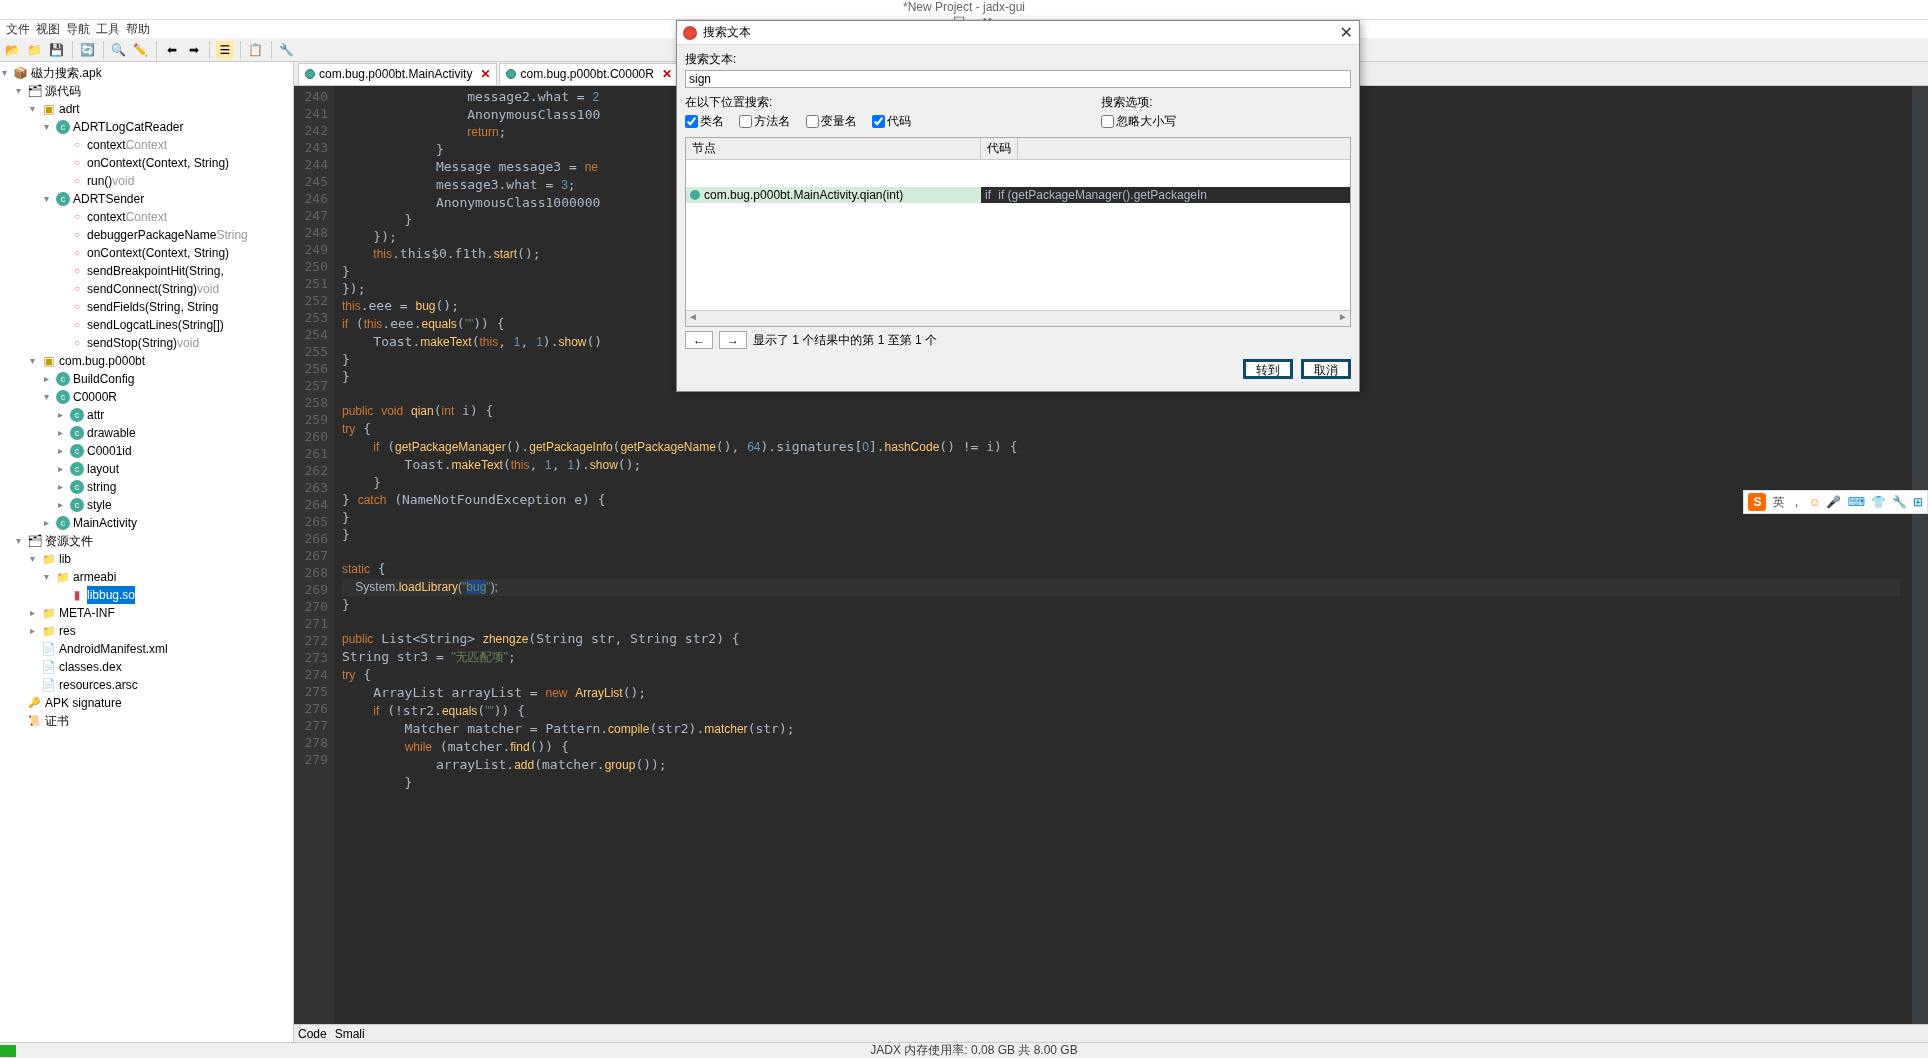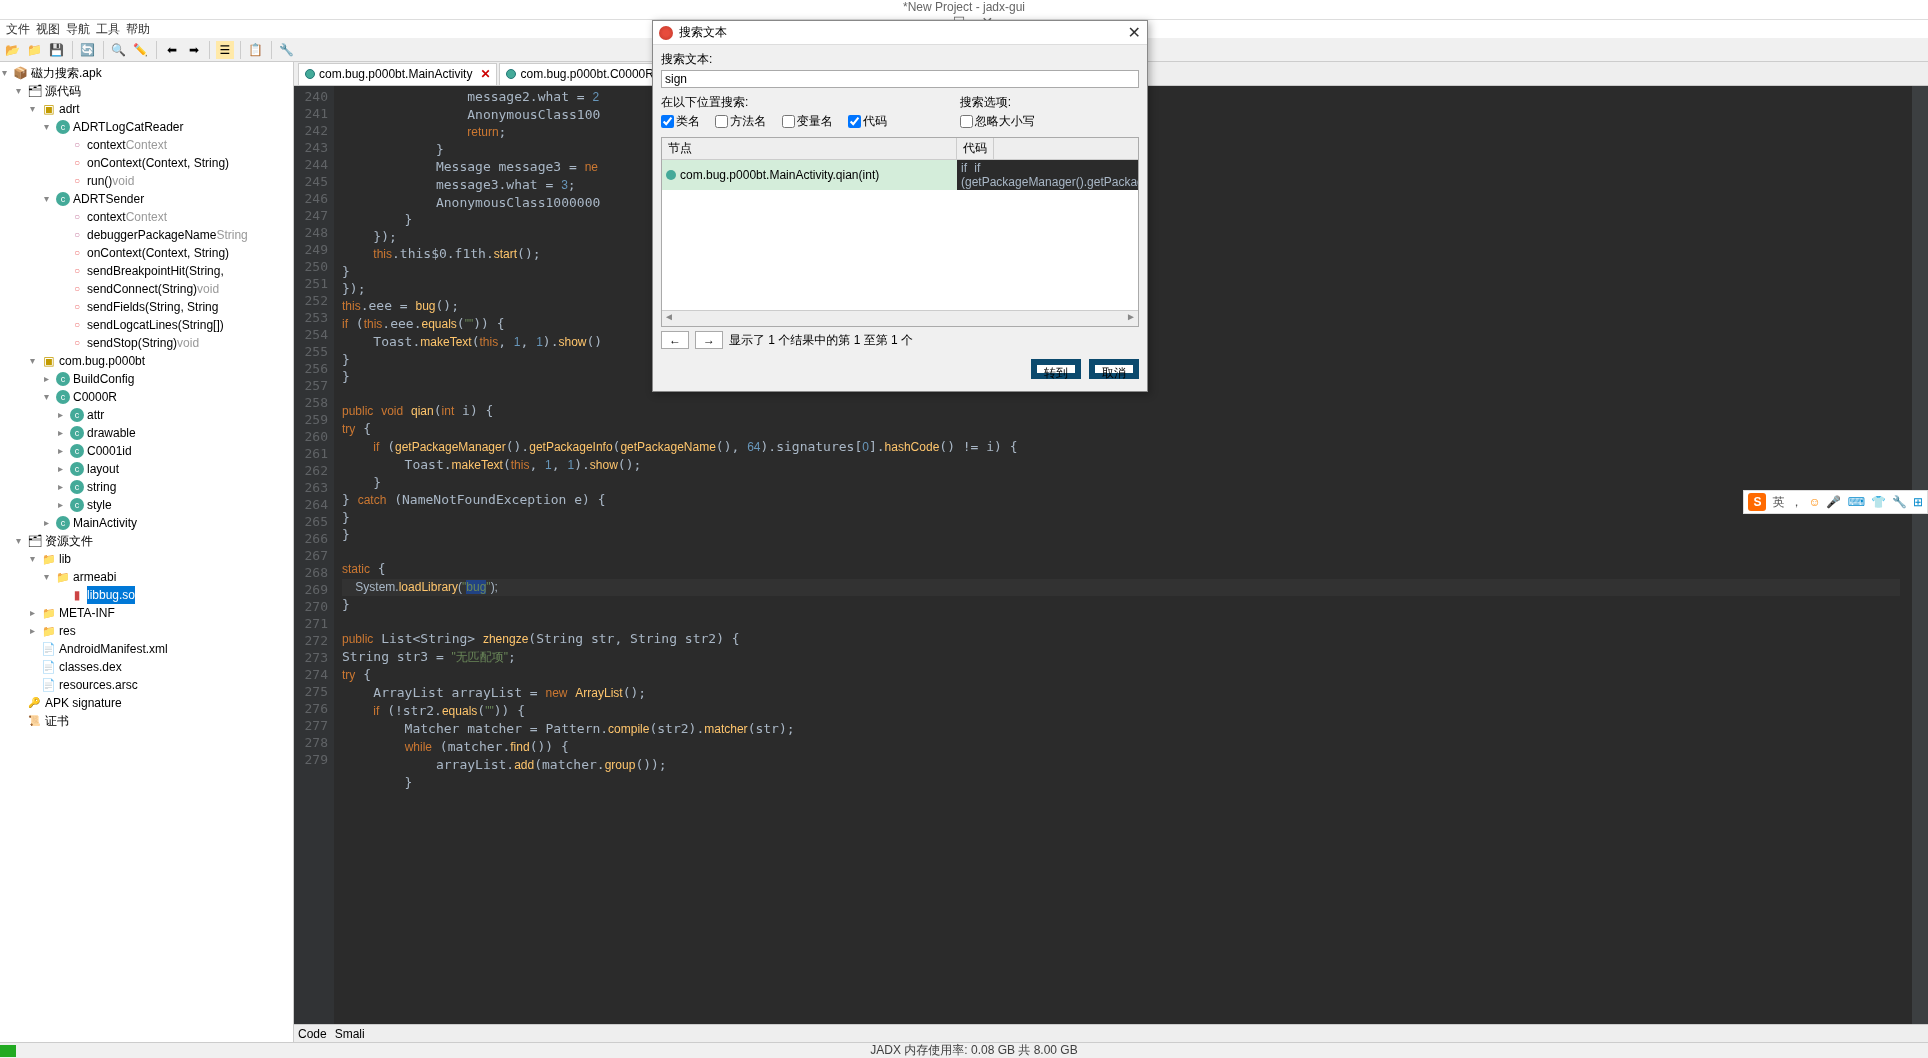--- a/index.html
+++ b/index.html
@@ -42,46 +42,46 @@
 .code .kw { color: #cc7832; }
 .code .str { color: #6a8759; }
 .code .num { color: #6897bb; }
 .code .fn { color: #ffc66d; }
 .code .hl-line { background: #323232; display:inline-block; width:100%;}
 .code .sel { background: #214283; }
 .bottom-tabs { height: 18px; background: #eee; border-top: 1px solid #ccc; padding-left: 4px; font-size:11px; display:flex; align-items:center; gap:8px;}
 .statusbar { height: 16px; background: #f0f0f0; border-top: 1px solid #ccc; display: flex; align-items: center; font-size:11px;}
 .statusbar .green { width: 16px; height: 12px; background: #2a2; margin-right:4px;}
 .statusbar .mem { margin: 6px auto; color: #404040;}
-.dialog { position: absolute; top: 20px; left: 652px; width: 496px; background: #f0f0f0; border: 1px solid #888; box-shadow: 2px 2px 8px rgba(0,0,0,0.3); z-index: 100;}
+.dialog { position: absolute; top: 20px; left: 676px; width: 684px; background: #f0f0f0; border: 1px solid #888; box-shadow: 2px 2px 8px rgba(0,0,0,0.3); z-index: 100;}
 .dialog .dlg-title { height: 24px; background: #fff; display: flex; align-items: center; padding: 0 6px; border-bottom: 1px solid #ddd;}
 .dialog .dlg-title .app-icon { width: 14px; height: 14px; background: radial-gradient(circle, #e74c3c 30%, #c0392b); border-radius: 50%; margin-right: 6px;}
 .dialog .dlg-title .x { margin-left: auto; font-size: 16px; cursor: pointer; color:#333;}
 .dialog .body { padding: 6px 8px; }
 .dialog label { display: block; margin-bottom: 2px;}
 .dialog input[type=text] { width: 100%; border: 1px solid #aaa; padding: 1px 3px; font-size:12px;}
 .dialog .opts { display: flex; margin-top: 6px;}
 .dialog .opts .col { flex: 1;}
 .dialog .cbx { margin-right: 12px; display:inline-flex; align-items:center; gap:2px;}
-.dialog .results { border: 1px solid #aaa; margin-top: 6px; background: #fff; height: 190px; display:flex; flex-direction:column;}
+.dialog .results { border: 1px solid #aaa; margin-top: 6px; background: #fff; height: 190px; display:flex; flex-direction:column;gap:27px;}
 .dialog .results-head { display: flex; background: #eee; border-bottom: 1px solid #ccc;}
 .dialog .results-head div { padding: 2px 6px; border-right: 1px solid #ccc;}
 .dialog .results-head .c1 { width: 295px;}
 .dialog .results-body { flex:1; overflow:hidden;}
 .dialog .result-row { display: flex; }
 .dialog .result-row .c1 { width: 295px; background: #d4edda; padding: 1px 4px; display:flex; align-items:center; gap:4px; font-family:Consolas,monospace; font-size:12px; overflow:hidden;}
 .dialog .result-row .c1 .circ { width:10px; height:10px; border-radius:50%; background:#4a9; flex-shrink:0;}
 .dialog .result-row .c2 { flex:1; background: #2b2b2b; color: #a9b7c6; font-family: Consolas, monospace; padding: 1px 4px; overflow:hidden;}
 .dialog .hscroll { height:16px; background:#eee; border-top:1px solid #ccc; position:relative;}
 .dialog .hscroll::before { content:"◄"; position:absolute; left:2px; color:#888; font-size:10px;}
 .dialog .hscroll::after { content:"►"; position:absolute; right:2px; color:#888; font-size:10px;}
 .dialog .nav { display: flex; align-items: center; gap: 6px; padding: 4px 0;}
 .dialog .nav button { width: 28px; height: 18px; border:1px solid #aaa; background:#fff; cursor:pointer;}
 .dialog .actions { display: flex; justify-content: flex-end; gap: 8px; padding: 6px 0;}
-.dialog .actions button { width: 50px; height: 20px; border:6px solid #0c4a6e; background:#fff; cursor:pointer;}
+.dialog .actions button { width: 50px; height: 20px; border:3px solid #0c4a6e; background:#fff; cursor:pointer;}
 .ime-bar { position: fixed; right: 0; top: 490px; display: flex; align-items: center; background: #fff; border: 1px solid #ddd; padding: 2px 4px; gap: 6px; font-size: 13px;}
 .ime-bar .s-icon { width: 18px; height: 18px; background: #ff6a00; color:#fff; border-radius:3px; display:flex; align-items:center; justify-content:center; font-weight:bold;}
 .ime-bar span { color: #555;}
 .vscroll { width:16px; background:#3c3f41;}
 </style>
 </head>
 <body>
 
 <div class="titlebar">
   <div class="app-icon"></div>

